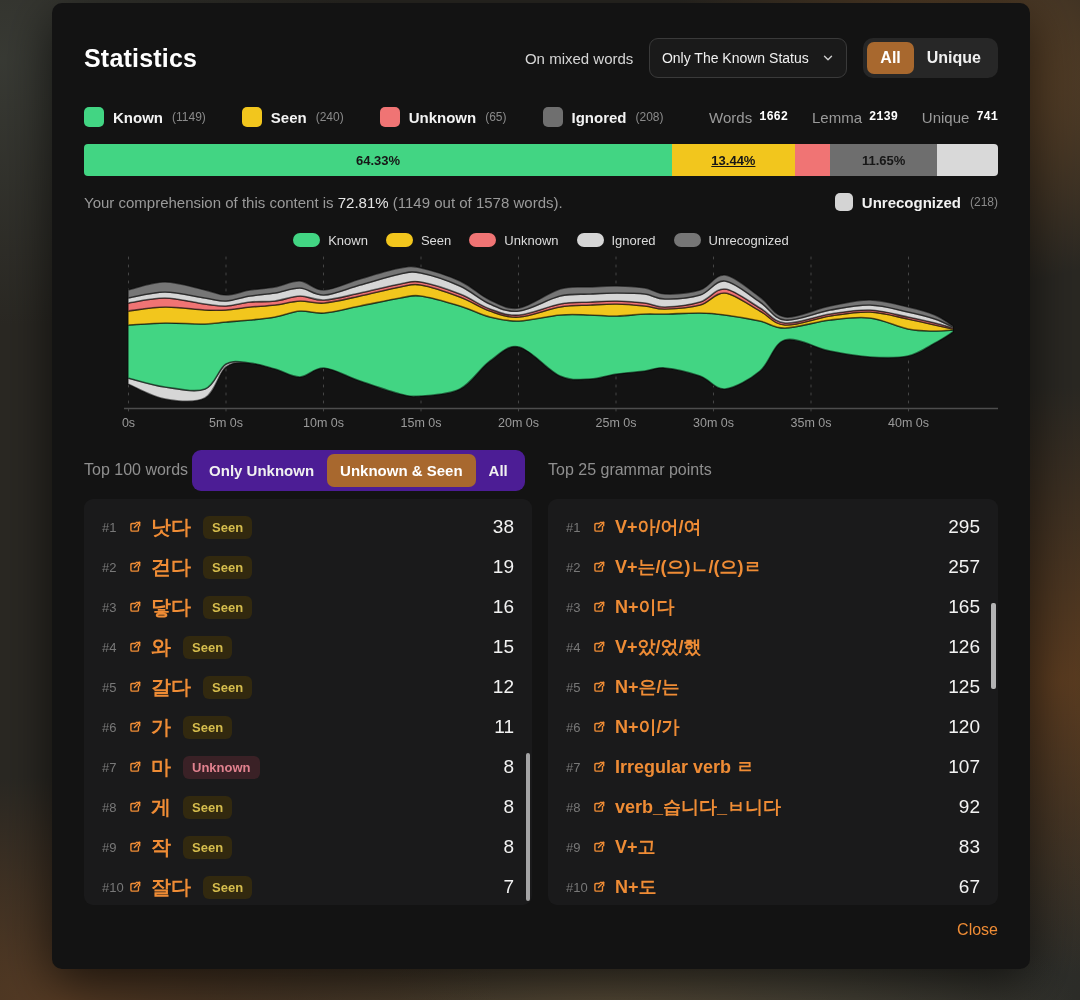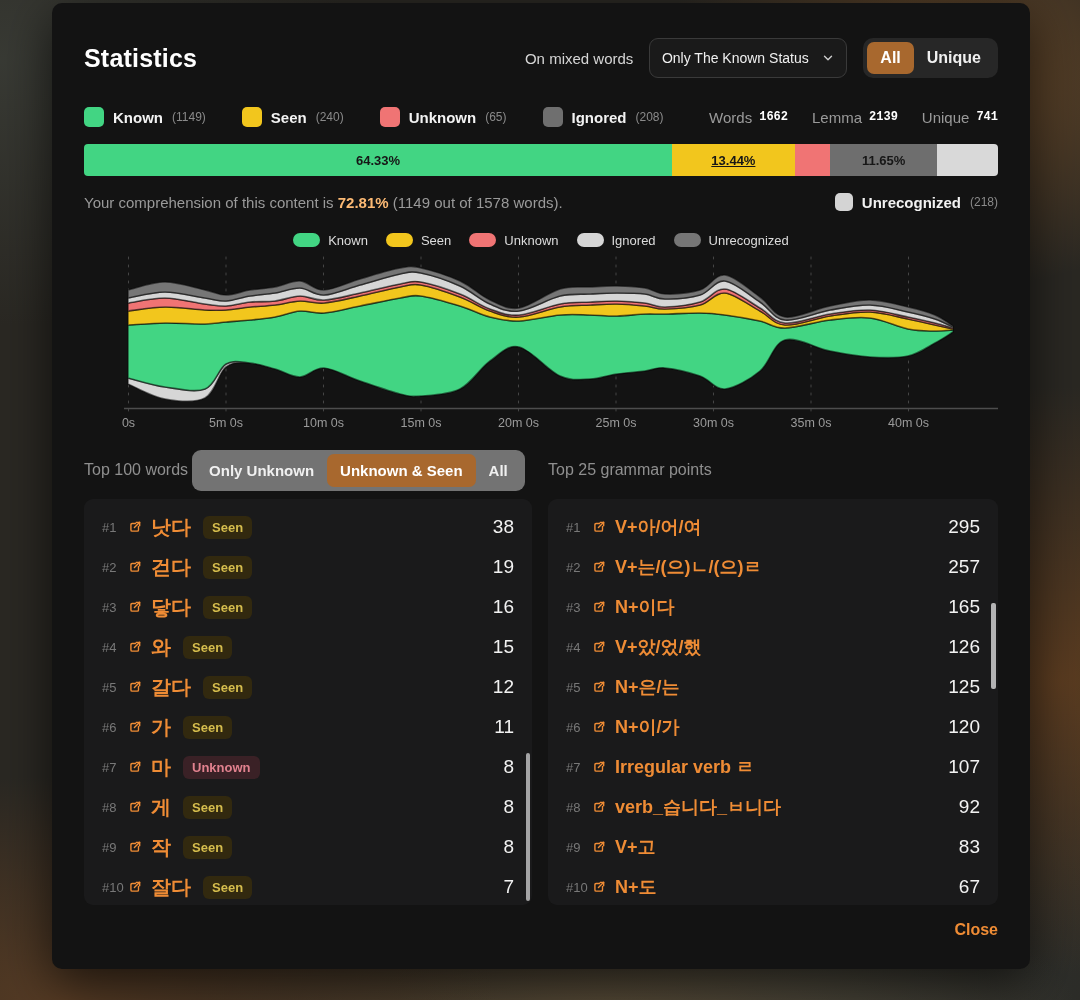--- a/index.html
+++ b/index.html
@@ -48,55 +48,55 @@
   .total-item{display:flex;align-items:center;gap:7px;}
   .total-label{font-size:15px;color:#9a9a9a;}
   .total-value{font-size:12px;font-weight:700;color:#fff;font-family:Liberation Mono, monospace;}
   
   .bar{display:flex;height:32px;border-radius:4px;overflow:hidden;margin-top:13px;}
   .bar-seg{display:flex;align-items:center;justify-content:center;
     font-size:13px;font-weight:700;color:#161616;white-space:nowrap;overflow:hidden;}
   
   .comp-row{display:flex;align-items:center;margin-top:13px;height:26px;}
   .comp-text{font-size:15px;color:#9a9a9a;}
-  .comp-text b{color:#fdba74;font-weight:700;}
+  .comp-text b{color:#e5e5e5;font-weight:400;}
   .unrec{margin-left:auto;display:flex;align-items:center;gap:9px;}
   
   .chart-legend{display:flex;justify-content:center;align-items:center;gap:18px;margin-top:14px;height:22px;}
   .pill-item{display:flex;align-items:center;gap:8px;}
   .pill{width:27px;height:14px;border-radius:7px;}
   .pill-label{font-size:13px;color:#dcdcdc;}
   .chart-wrap{margin-top:2px;}
   
   .section-row{display:flex;align-items:center;margin-top:14px;height:42px;}
   .col-left{width:448px;display:flex;align-items:center;flex:none;}
   .col-right{margin-left:16px;flex:1;display:flex;align-items:center;}
   .section-title{font-size:16px;color:#8f8f8f;}
-  .tabs{margin-left:4px;background:#737373;border-radius:9px;padding:4px;display:flex;align-items:center;}
+  .tabs{margin-left:4px;background:#4c1d95;border-radius:9px;padding:4px;display:flex;align-items:center;}
   .tab{font-size:15px;font-weight:700;color:#f0f0f0;padding:8px 13px;border-radius:7px;cursor:pointer;white-space:nowrap;}
   .tab.selected{background:#a8682e;color:#fff;}
   
   .panels{display:flex;gap:16px;margin-top:8px;}
   .panel{background:#1a1a1b;border-radius:9px;height:406px;box-sizing:border-box;
     padding:8px 0;position:relative;overflow:hidden;}
   .panel.words{width:448px;flex:none;}
   .panel.grammar{flex:1;}
   .row{display:flex;align-items:center;height:40px;padding:0 18px;}
   .rank{font-size:13px;color:#787878;min-width:24px;}
   .ext-icon{width:14px;height:14px;margin-left:2px;flex:none;cursor:pointer;}
   .word{font-size:20px;font-weight:700;color:#ef8c35;margin-left:9px;cursor:pointer;}
   .gpoint{font-size:18px;font-weight:700;color:#ef8c35;margin-left:9px;cursor:pointer;}
   .badge{font-size:13px;font-weight:600;margin-left:12px;padding:4px 9px;border-radius:6px;}
   .badge.seen{color:#d6bd4d;background:#32290f;}
   .badge.unknown{color:#e2828f;background:#3a2126;}
   .count{margin-left:auto;font-size:19px;color:#f2f2f2;}
   .scroll-thumb{position:absolute;width:4px;border-radius:2px;background:#bdbdbd;opacity:.85;}
   
   .close-row{display:flex;justify-content:flex-end;margin-top:16px;}
-  .close-btn{font-size:16px;font-weight:700;color:#ef8c35;cursor:pointer;}
+  .close-btn{font-size:16px;font-weight:400;color:#ef8c35;cursor:pointer;}
   svg text{font-family:"Liberation Sans", sans-serif;}
 </style>
 </head>
 <body>
 
 <div class="backdrop"></div>
 
 <div class="modal">
 
   <div class="header-row">

